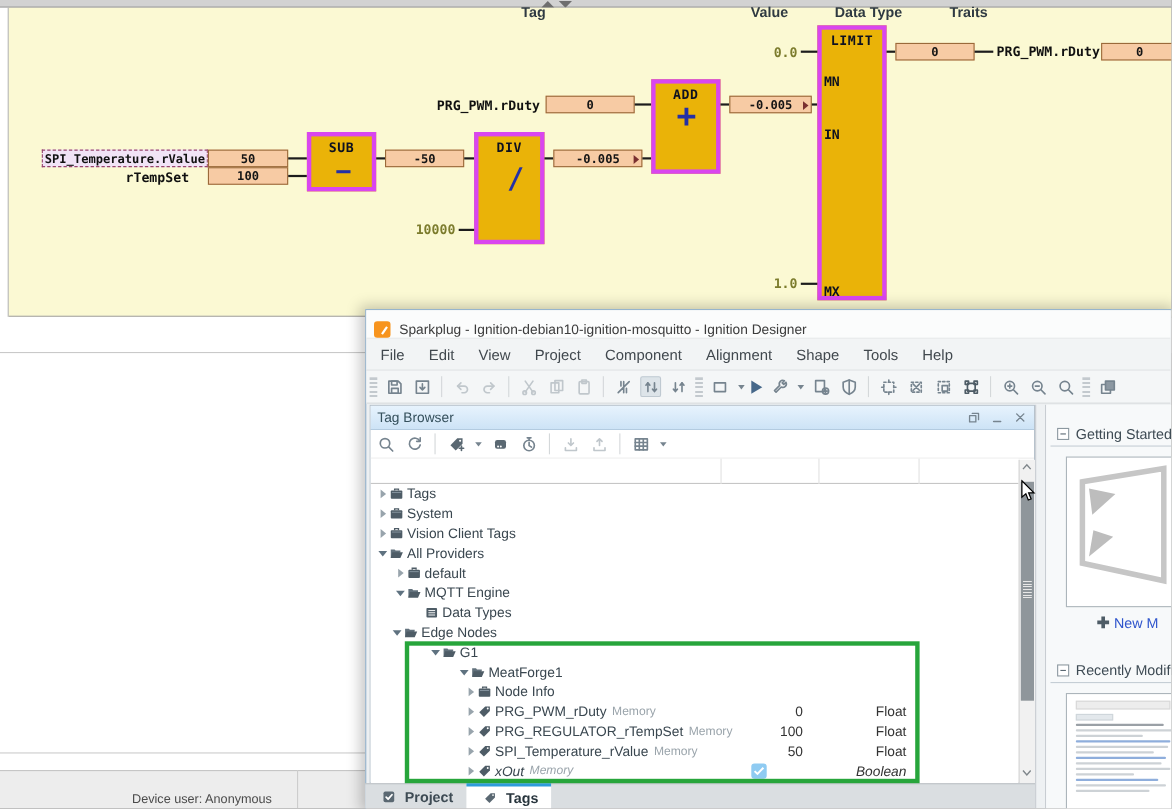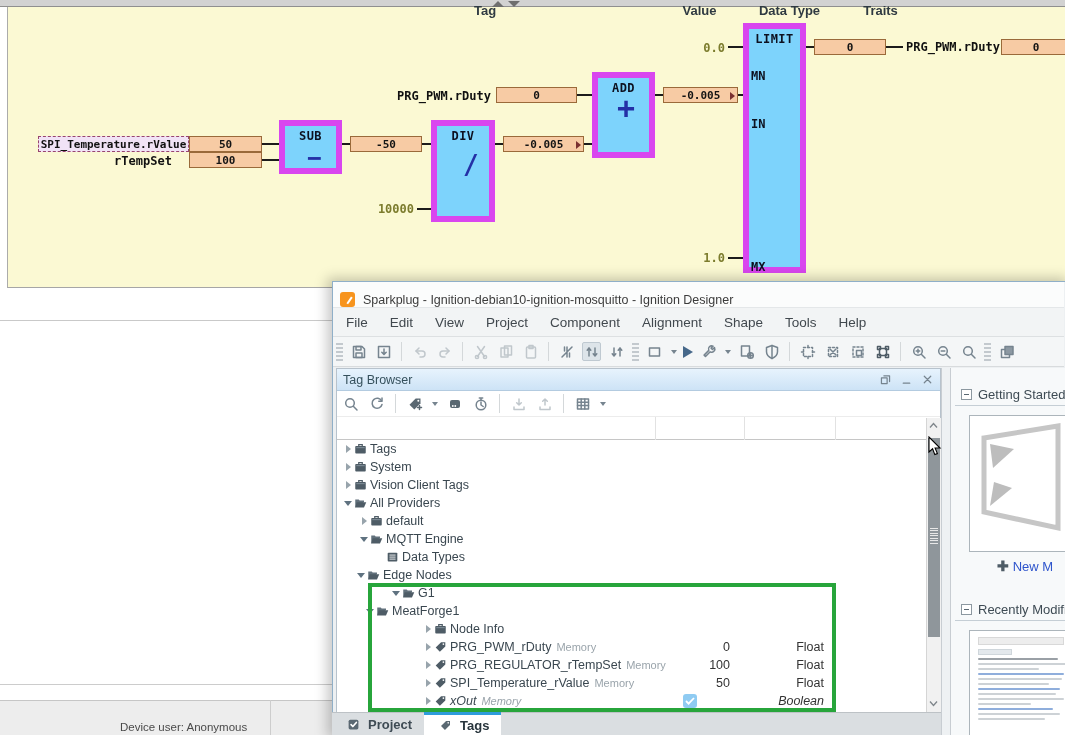--- a/index.html
+++ b/index.html
@@ -11,21 +11,21 @@
 .tri-up{left:492px;top:1px;width:0;height:0;border-left:6px solid transparent;border-right:6px solid transparent;border-bottom:6px solid #6E6E6E}
 .tri-dn{left:508px;top:1px;width:0;height:0;border-left:6px solid transparent;border-right:6px solid transparent;border-top:6px solid #6E6E6E}
 #gutter{left:0;top:7px;width:8px;height:281px;background:#FFF;border-right:1px solid #ABABAB}
 #canvas{left:8px;top:7px;width:1057px;height:281px;background:#FBF9D3;border-bottom:1px solid #A6A6A6}
 #whiteband{left:0;top:289px;width:1065px;height:32px;background:#FFF;border-bottom:1px solid #C9C9C9}
 .vbox{position:absolute;background:#F7CBA4;border:1px solid #9A6A3A;font:bold 11px "DejaVu Sans Mono",monospace;color:#151515;text-align:center;height:16px;line-height:13px;padding-top:1px}
 .selbox{position:absolute;background:#F1E3F6;border:1px dashed #97456E;font:bold 11px "DejaVu Sans Mono",monospace;color:#111;text-align:center;height:16px;line-height:13px;padding-top:1px}
 .flabel{position:absolute;font:bold 12px "DejaVu Sans Mono",monospace;color:#111;text-align:center}
 .olit{position:absolute;font:bold 12px "DejaVu Sans Mono",monospace;color:#7C7C2D;text-align:right}
 .wire{position:absolute;background:#1C1C1C;height:1.5px}
-.block{position:absolute;background:#7dd3fc;border:6px solid #d946ef}
+.block{position:absolute;background:#eab308;border:4px solid #d946ef}
 .btitle{font:bold 12px "DejaVu Sans Mono",monospace;color:#0D1120;text-align:center;margin-top:3px;letter-spacing:.5px}
 .bsym{position:absolute;color:#2430A6;font-family:"DejaVu Sans Mono",monospace;font-weight:bold}
 .port{position:absolute;left:2px;font:bold 12px "DejaVu Sans Mono",monospace;color:#0D1120}
 .vtri{position:absolute;right:2px;top:4px;width:0;height:0;border-top:4px solid transparent;border-bottom:4px solid transparent;border-left:5px solid #7A3030}
 
 #bl-line{left:0;top:684px;width:332px;height:1px;background:#CCC}
 #bl-band{left:0;top:700px;width:332px;height:35px;background:#EDEDED;border-top:1px solid #C6C6C6}
 #bl-vline{left:270px;top:700px;width:1px;height:35px;background:#CDCDCD}
 #bl-text{left:120px;top:721px;font-size:11.5px;color:#4A4A4A;white-space:nowrap}
 
@@ -525,21 +525,21 @@
           <i></i>
         </span>
         <span class="ticon">
           <svg width="15" height="14" viewBox="0 0 16 16">
             <path d="M2 13V4h4l1 1.2h5V7" fill="#62717C"></path>
             <path d="M3.6 7h11L12 13H2z" fill="#4E5C66"></path>
           </svg>
         </span>
         <span class="tlabel">G1</span>
       </div>
-      <div class="tree-row" style="padding-left: 28px;">
+      <div class="tree-row" style="padding-left: 80px;">
         <span class="arrow down">
           <i></i>
         </span>
         <span class="ticon">
           <svg width="15" height="14" viewBox="0 0 16 16">
             <path d="M2 13V4h4l1 1.2h5V7" fill="#62717C"></path>
             <path d="M3.6 7h11L12 13H2z" fill="#4E5C66"></path>
           </svg>
         </span>
         <span class="tlabel">MeatForge1</span>

